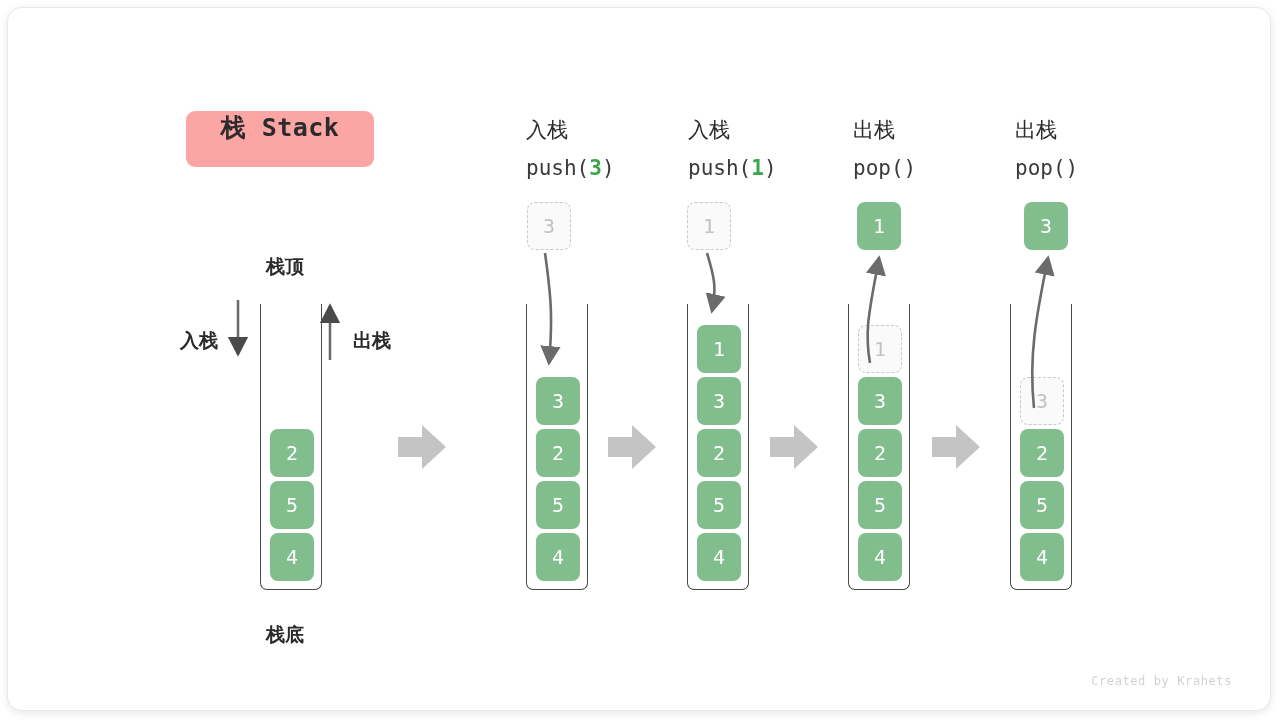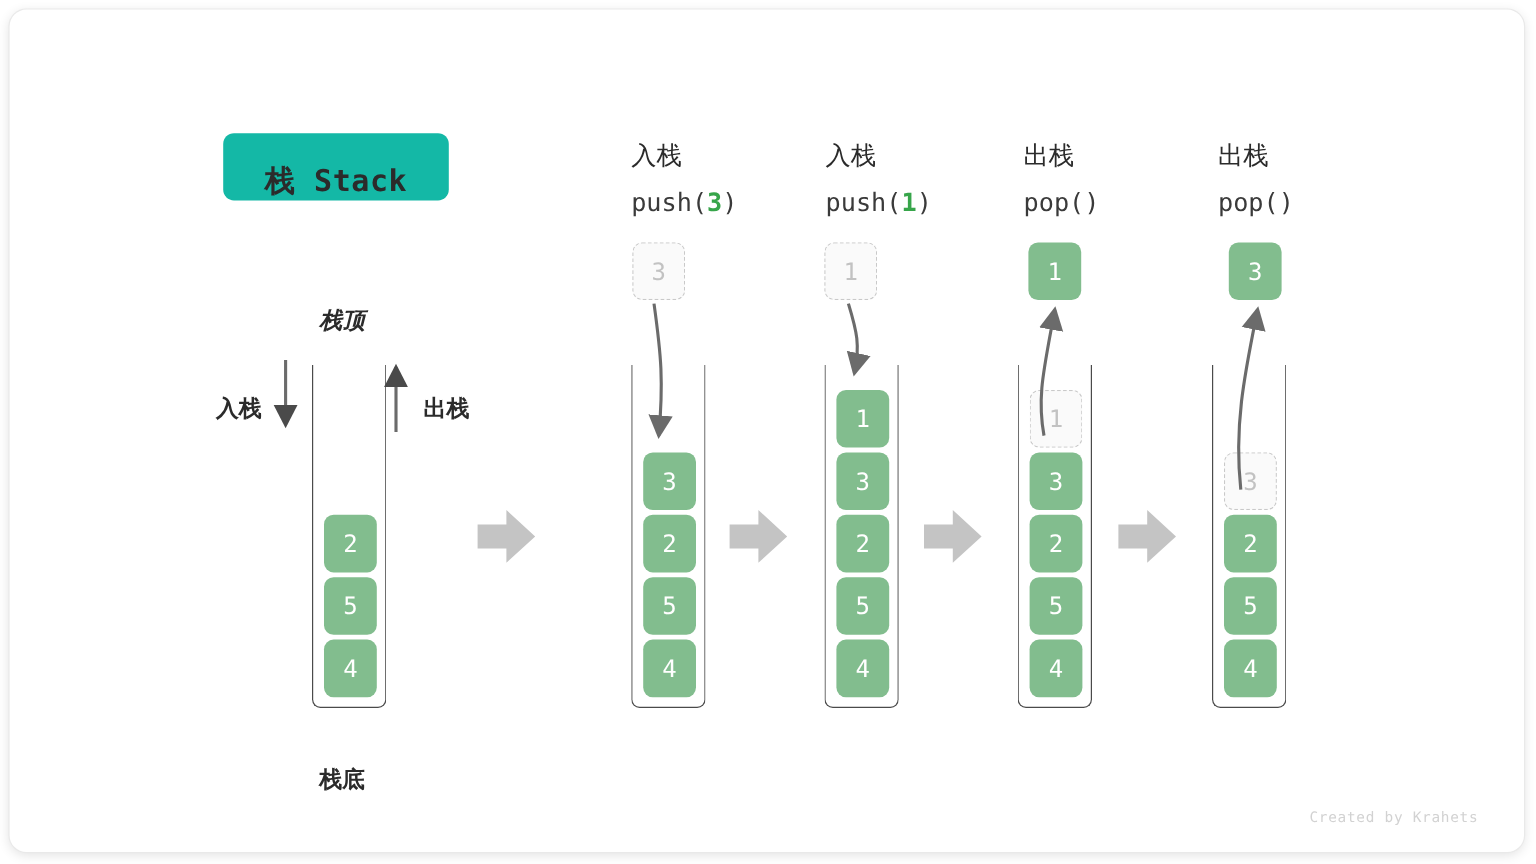--- a/index.html
+++ b/index.html
@@ -16,22 +16,22 @@
     background:#ffffff;
     border-radius:14px;
     box-shadow:0 0 0 1px #e9e9e9, 0 2px 10px rgba(0,0,0,.12);
     overflow:hidden;
   }
   .abs{position:absolute;}
 
   
   #title-chip{
     left:178px;top:103px;width:188px;height:56px;
-    background:#14b8a6;border-radius:9px;
-    display:flex;align-items:flex-end;justify-content:center;
+    background:#fca5a5;border-radius:9px;
+    display:flex;align-items:flex-start;justify-content:center;
   }
   #title-chip .t{
     font-family:"DejaVu Sans Mono","Liberation Mono",monospace;
     font-size:25px;font-weight:700;color:#2b2b2b;letter-spacing:.5px;
   }
 
   
   .cn-label{
     font-family:"Liberation Sans","DejaVu Sans",sans-serif;
     font-size:19px;font-weight:700;color:#2b2b2b;
@@ -92,22 +92,22 @@
 </style>
 </head>
 <body>
 
 <div id="card">
 
   <div class="abs" id="title-chip">
     <span class="t">栈 Stack</span>
   </div>
 
-  <div class="abs cn-label" style="left:258px;top:246px;font-style:italic;">栈顶</div>
-  <div class="abs cn-label" style="left:258px;top:614px;margin-top:15px;">栈底</div>
+  <div class="abs cn-label" style="left:258px;top:246px;">栈顶</div>
+  <div class="abs cn-label" style="left:258px;top:614px;">栈底</div>
   <div class="abs cn-label" style="left:172px;top:320px;">入栈</div>
   <div class="abs cn-label" style="left:345px;top:320px;">出栈</div>
 
   <div class="stack-box" style="left:252px;top:296px;height:286px;">
     <div class="cell solid" style="top:125px;">2</div>
     <div class="cell solid" style="top:177px;">5</div>
     <div class="cell solid" style="top:229px;">4</div>
   </div>
 
   <div class="abs op-head" style="left:518px;top:103px;">

